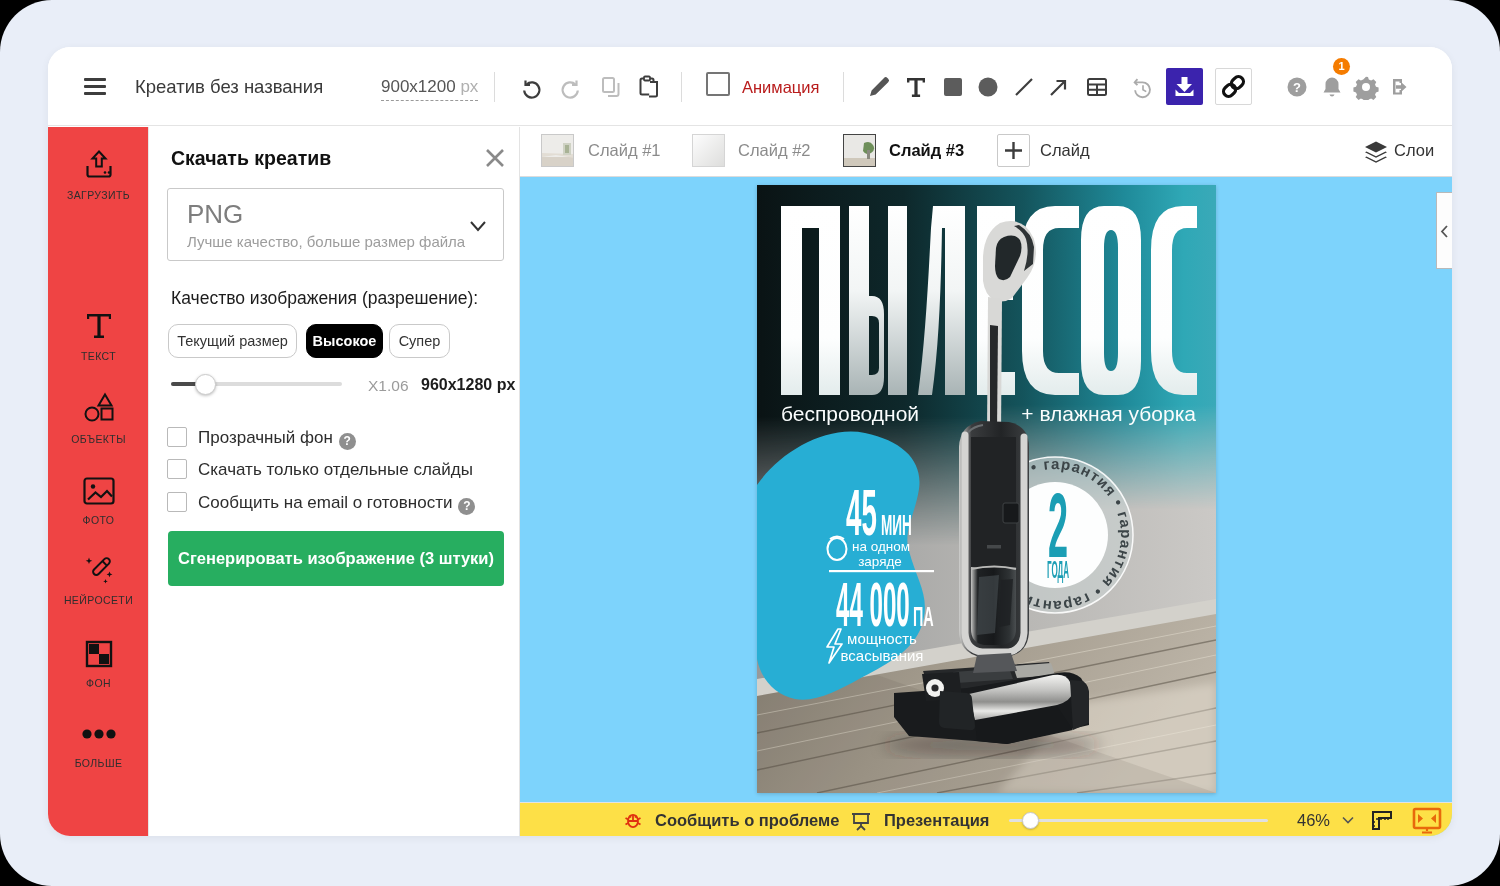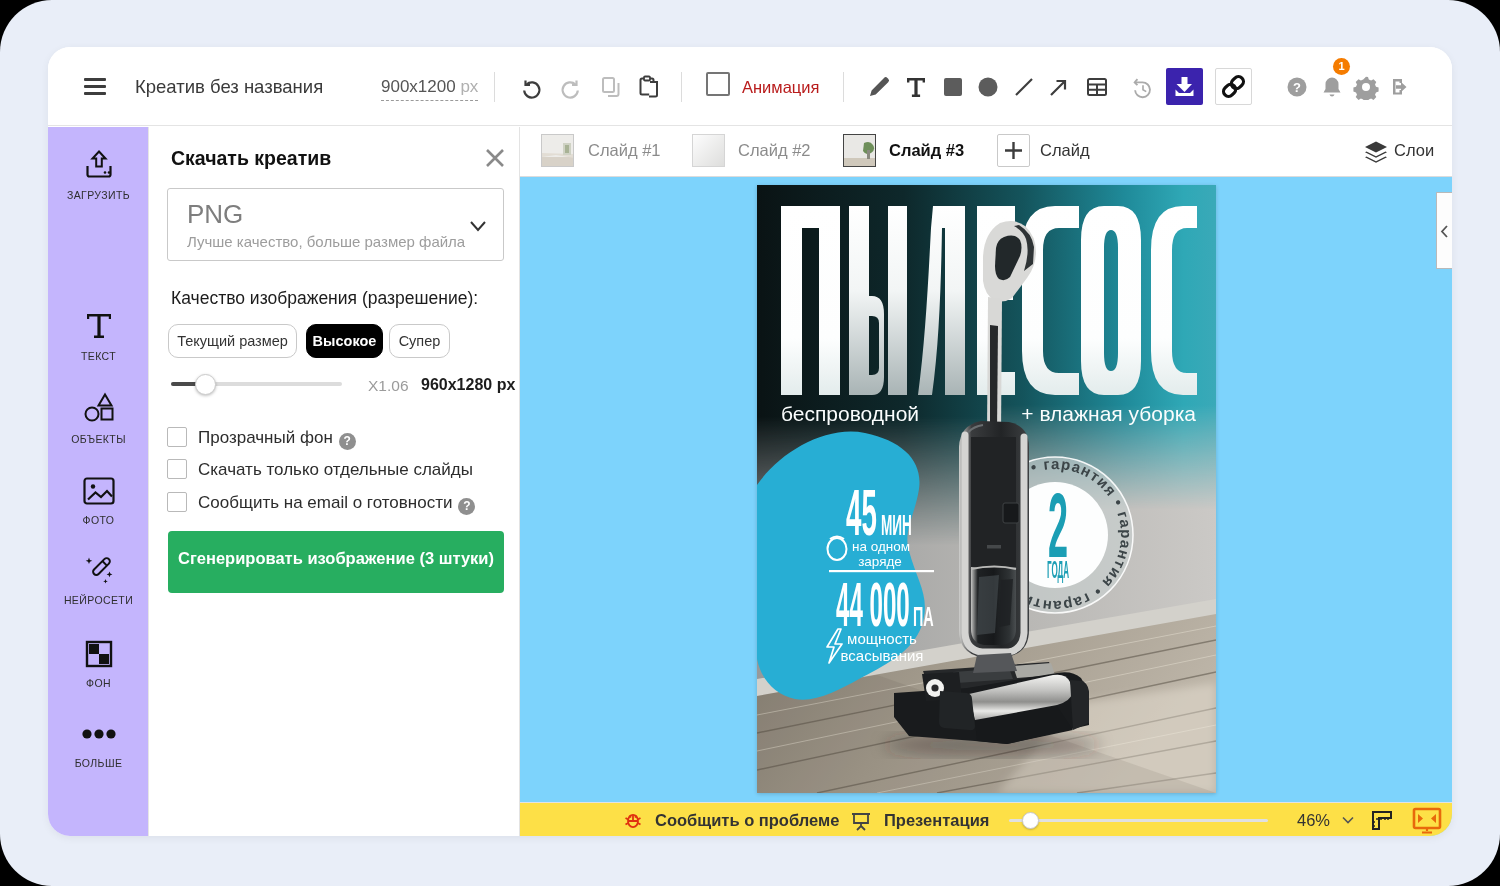--- a/index.html
+++ b/index.html
@@ -15,21 +15,21 @@
 .tbsize{position:absolute;left:333px;top:30px;font-size:17px;color:#555;border-bottom:1.5px dashed #9a9a9a;padding-bottom:3px;}
 .tbsize span{color:#b0b0b0;}
 .sep{position:absolute;top:25px;width:1px;height:30px;background:#dcdcdc;}
 .ticon{position:absolute;top:27px;width:26px;height:26px;}
 .dlbtn{position:absolute;left:1118px;top:21px;width:37px;height:37px;background:#3b23ad;border-radius:2px;}
 .lkbtn{position:absolute;left:1167px;top:21px;width:37px;height:37px;background:#fff;border:1px solid #d8d8d8;border-radius:2px;}
 .badge1{position:absolute;left:1285px;top:11px;width:17px;height:17px;border-radius:50%;background:#f57c00;color:#fff;font-size:11px;font-weight:bold;text-align:center;line-height:17px;}
 .anim-cb{position:absolute;left:658px;top:25px;width:24px;height:24px;border:2px solid #757575;border-radius:2px;background:#fff;}
 .anim-lb{position:absolute;left:694px;top:31px;font-size:16.5px;color:#b91c1c;}
 
-.sidebar{position:absolute;left:0;top:80px;width:101px;height:709px;background:#c4b5fd;border-right:1px solid #e6e6e6;}
+.sidebar{position:absolute;left:0;top:80px;width:101px;height:709px;background:#ef4444;border-right:1px solid #e6e6e6;}
 .sitem{position:absolute;left:0;width:101px;text-align:center;}
 .sitem .lbl{font-size:10.5px;color:#2e2e2e;letter-spacing:0.4px;margin-top:7px;}
 .sitem svg{display:block;margin:0 auto;}
 
 .panel{position:absolute;left:102px;top:80px;width:370px;height:709px;background:#fff;border-right:1px solid #e3e3e3;}
 .ptitle{position:absolute;left:21px;top:20px;font-size:19.5px;font-weight:bold;color:#111;}
 .pclose{position:absolute;left:334px;top:20px;width:22px;height:22px;}
 .pngbox{position:absolute;left:17px;top:61px;width:337px;height:73px;border:1px solid #c9c9c9;border-radius:3px;}
 .pngbox .t1{position:absolute;left:19px;top:10px;font-size:26px;color:#7e7e7e;}
 .pngbox .t2{position:absolute;left:19px;top:44px;font-size:15px;color:#9d9d9d;}
@@ -38,21 +38,21 @@
 .qbtn.sel{background:#000;color:#fff;font-weight:bold;border-color:#000;}
 .slider1{position:absolute;left:21px;top:255px;width:171px;height:4px;background:#dcdcdc;border-radius:2px;}
 .slider1 .fill{position:absolute;left:0;top:0;width:33px;height:4px;background:#4a4a4a;border-radius:2px;}
 .slider1 .knob{position:absolute;left:24px;top:-8.5px;width:21px;height:21px;background:#fff;border:1px solid #ccc;border-radius:50%;box-shadow:0 1px 3px rgba(0,0,0,0.25);}
 .x106{position:absolute;left:218px;top:250px;white-space:nowrap;font-size:15.5px;color:#9b9b9b;}
 .respx{position:absolute;left:271px;top:249px;white-space:nowrap;font-size:16px;font-weight:bold;color:#1d1d1d;}
 .cbrow{position:absolute;left:17px;}
 .cbrow .box{position:absolute;left:0;top:0;width:20px;height:20px;border:1px solid #b9b9b9;border-radius:2px;background:#fff;}
 .cbrow .txt{position:absolute;left:31px;top:1px;font-size:17px;color:#2d2d2d;white-space:nowrap;}
 .qhelp{display:inline-block;width:17px;height:17px;border-radius:50%;background:#8f8f8f;color:#fff;font-size:12px;font-weight:bold;text-align:center;line-height:17px;vertical-align:-2px;margin-left:6px;}
-.genbtn{position:absolute;left:18px;top:404px;width:336px;white-space:nowrap;height:62px;background:#27ae60;border-radius:4px;color:#fff;font-size:16.5px;font-weight:bold;text-align:center;line-height:55px;}
+.genbtn{position:absolute;left:18px;top:404px;width:336px;white-space:nowrap;height:55px;background:#27ae60;border-radius:4px;color:#fff;font-size:16.5px;font-weight:bold;text-align:center;line-height:55px;}
 
 .tabsrow{position:absolute;left:472px;top:80px;width:932px;height:50px;background:#fff;border-bottom:1px solid #dcdcdc;}
 .thumb{position:absolute;top:7px;width:33px;height:33px;border:1px solid #c9c9c9;overflow:hidden;}
 .tablbl{position:absolute;top:14px;font-size:16.5px;color:#8b8b8b;}
 .tablbl.sel{color:#111;font-weight:bold;}
 .plusbox{position:absolute;left:477px;top:7px;width:33px;height:33px;border:1px solid #c9c9c9;border-radius:2px;}
 
 .canvas{position:absolute;left:472px;top:130px;width:932px;height:795px;background:#7dd3fc;}
 .bottombar{position:absolute;left:472px;top:755px;width:932px;height:34px;background:#fde047;border-top:1px solid #e3e3e3;}
 .bb-txt{position:absolute;top:8px;font-size:16.5px;font-weight:bold;color:#333;}

